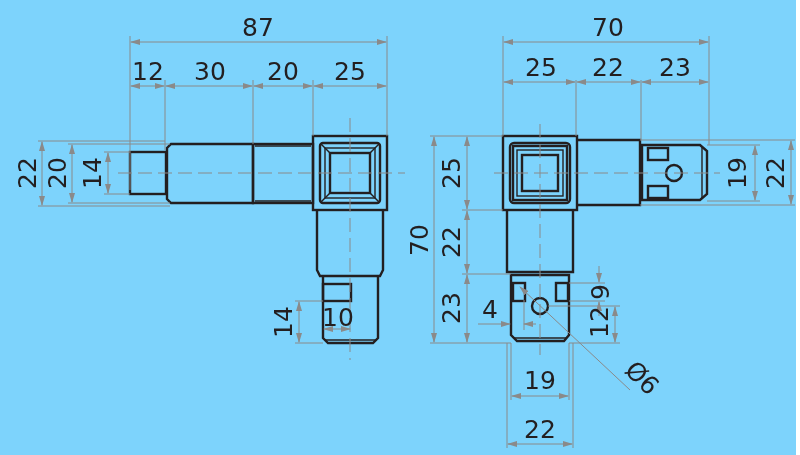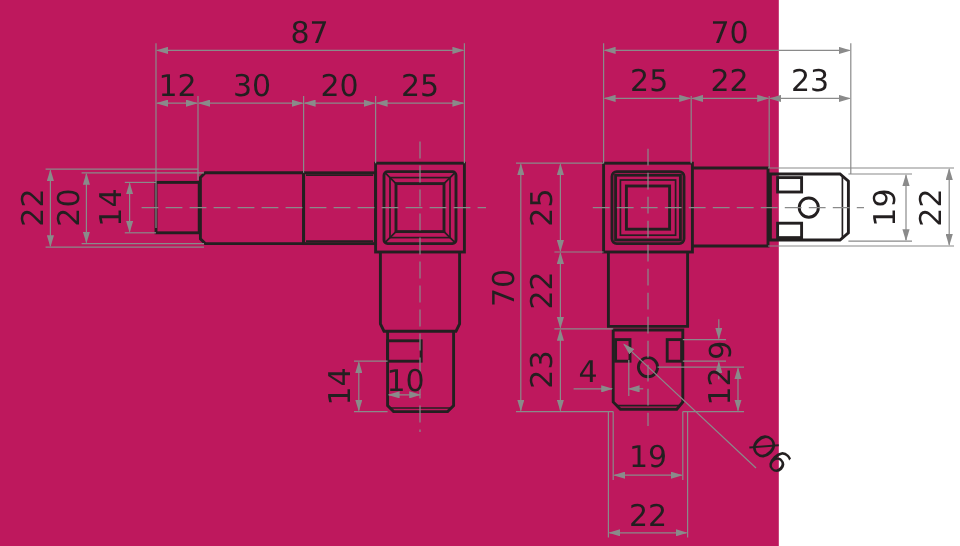--- a/index.html
+++ b/index.html
@@ -1,17 +1,17 @@
 <!DOCTYPE html>
 <html><head>
 <meta charset="utf-8">
 <style>
   html, body { margin: 0; padding: 0; background: #ffffff; }
   body { width: 800px; height: 455px; overflow: hidden; }
-  #stage { position: relative; width: 649px; height: 455px; background: #be185d; }
+  #stage { position: relative; width: 796px; height: 455px; background: #7dd3fc; }
   svg { position: absolute; left: 0; top: 0; }
   .dim-text { font-family: "DejaVu Sans", sans-serif; font-size: 25px; fill: #231f20; }
   .part { fill: none; stroke: #231f20; stroke-width: 2.4; }
   .part-thin { fill: none; stroke: #231f20; stroke-width: 1.4; }
   .dim { fill: none; stroke: #8a8a8a; stroke-width: 1; }
   .center { fill: none; stroke: #8a8a8a; stroke-width: 1; stroke-dasharray: 14 6; }
   .arrow { fill: #8a8a8a; }
 </style>
 </head>
 <body>

